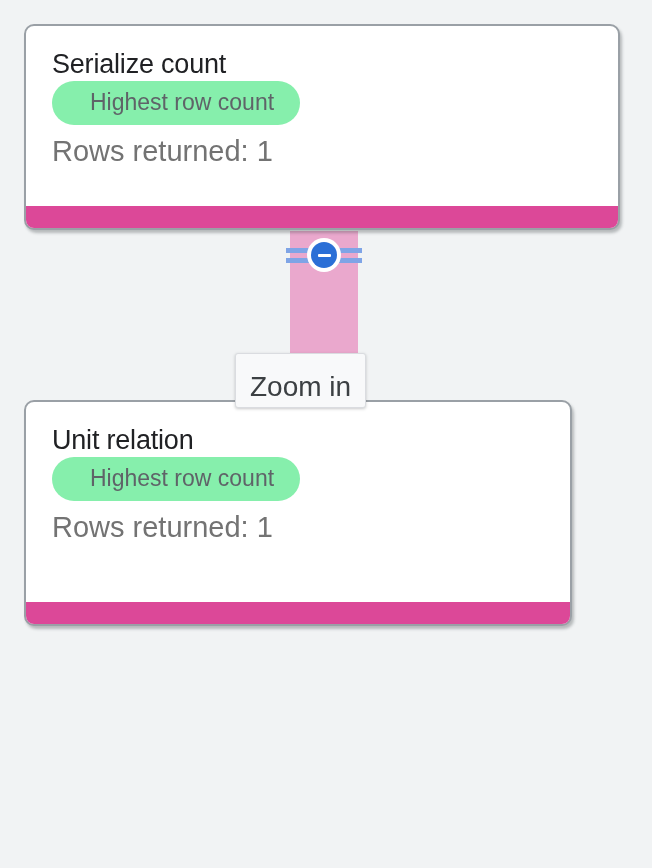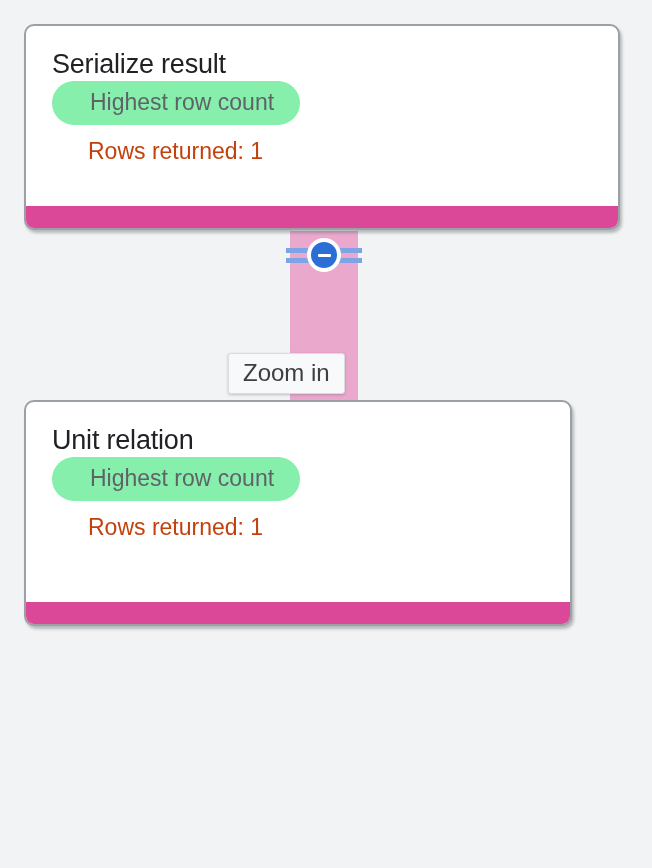--- a/index.html
+++ b/index.html
@@ -49,25 +49,24 @@
     padding: 8px 26px 9px 38px;
     background: #86efac;
     border-radius: 999px;
     font-size: 23px;
     line-height: 27px;
     color: #5f6368;
     white-space: nowrap;
   }
   .node-rows {
     margin-top: 12px;
-    font-size: 23px;
+    font-size: 29px;
     line-height: 28px;
-    color: #c2410c;
-    white-space: nowrap;
-    margin-left: 36px;
+    color: #737373;
+    white-space: nowrap;
   }
   .node-statusbar {
     position: absolute;
     left: 0;
     right: 0;
     bottom: 0;
     height: 22px;
     background: #dc4898;
   }
 
@@ -152,45 +151,45 @@
     display: block;
     width: 13px;
     height: 3px;
     background: #ffffff;
     border-radius: 1px;
   }
 
   
   .tooltip {
     position: absolute;
-    left: 228px;
+    left: 235px;
     top: 353px;
     box-sizing: border-box;
-    padding: 6px 14px 8px 14px;
+    padding: 20px 14px 8px 14px;
     background: #f8f9fa;
     border: 1px solid #dadce0;
     border-radius: 3px;
     box-shadow: 0 1px 3px rgba(60, 64, 67, 0.28);
-    font-size: 24px;
+    font-size: 28px;
     line-height: 25px;
     color: #3c4043;
     white-space: nowrap;
     z-index: 5;
   }
 </style>
 </head>
 <body>
 
 <div id="canvas">
 
   <div class="edge-ribbon"></div>
 
   <div class="node-card" id="card-serialize">
     <div class="node-card-body">
-      <div class="node-title">Serialize result</div>
+      <div class="node-title">Serialize count</div>
       <div class="node-chip">Highest row count</div>
       <div class="node-rows">Rows returned: 1</div>
     </div>
     <div class="node-statusbar"></div>
   </div>
 
   <div class="node-card" id="card-unit">
     <div class="node-card-body">
       <div class="node-title">Unit relation</div>
       <div class="node-chip">Highest row count</div>

